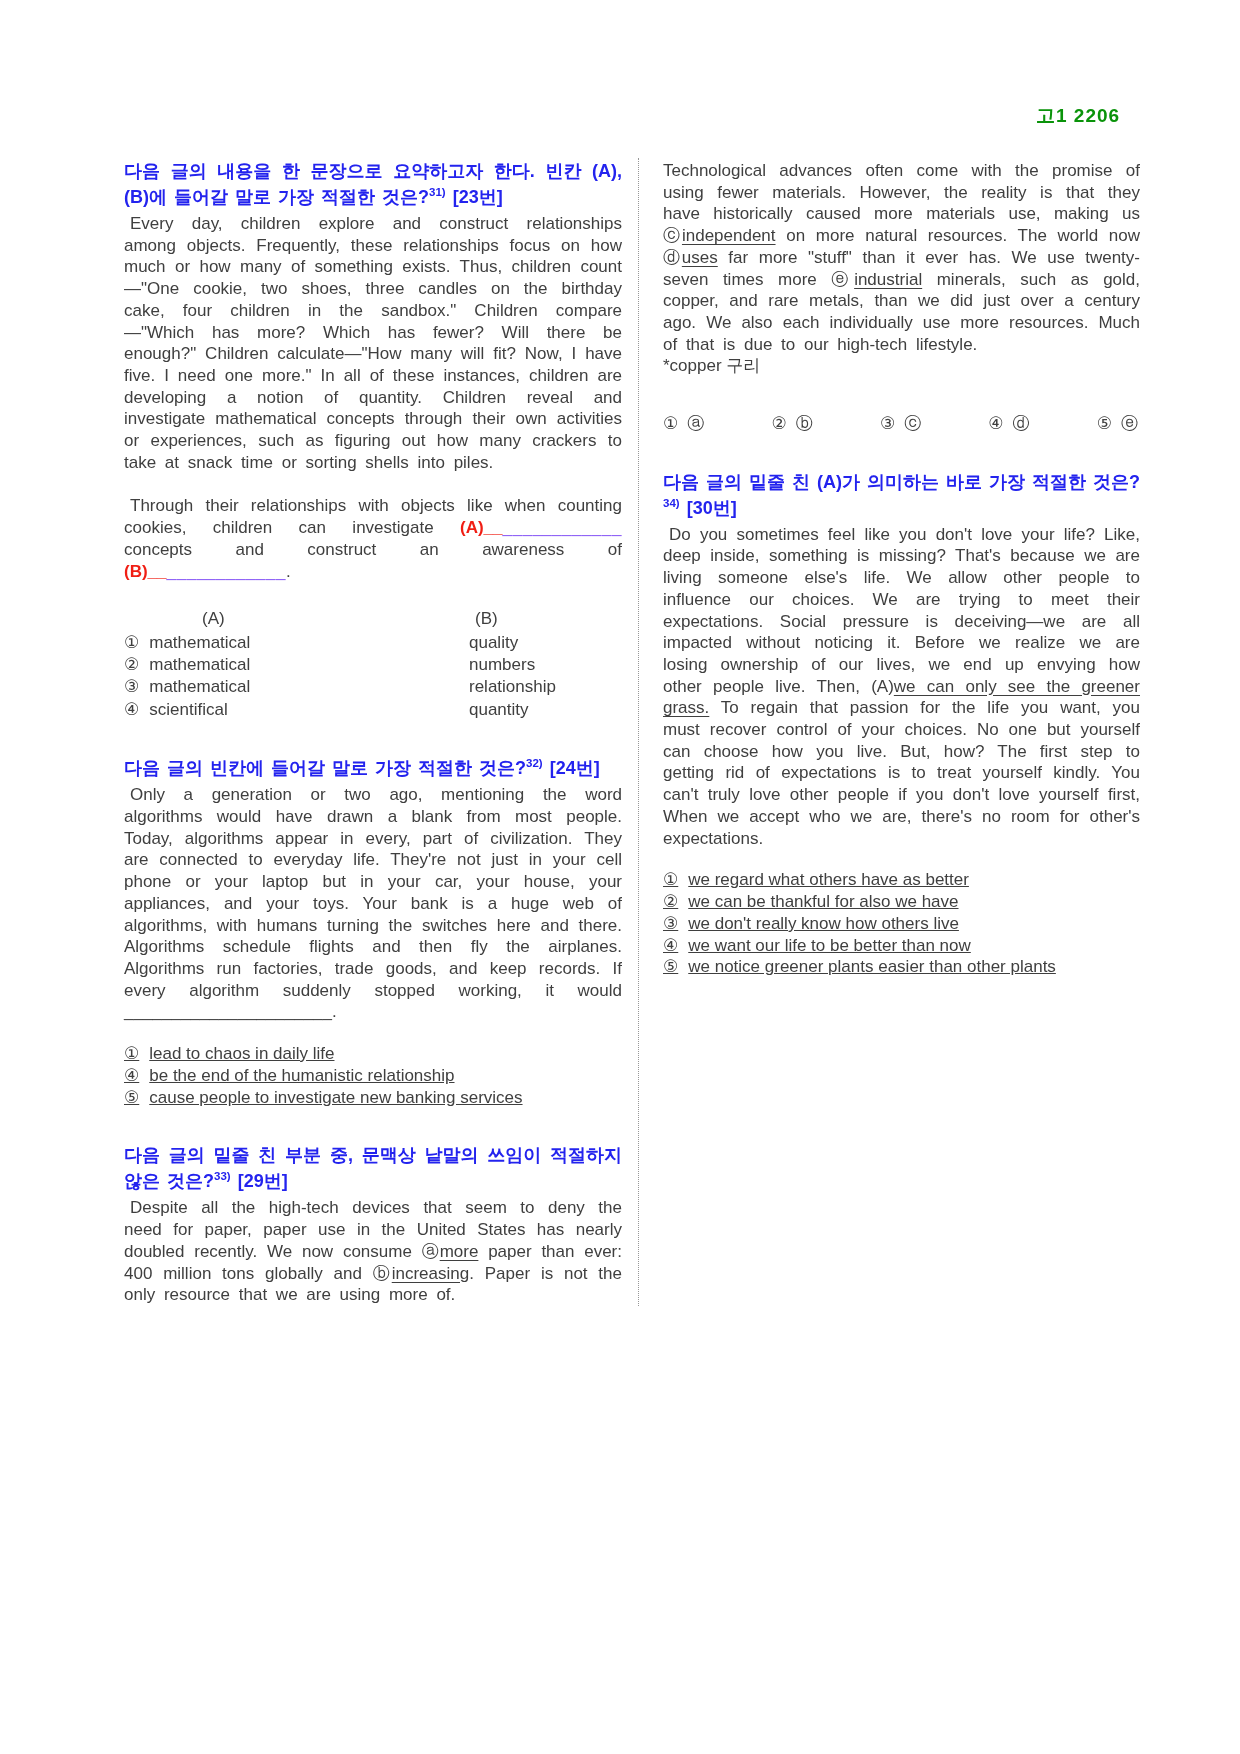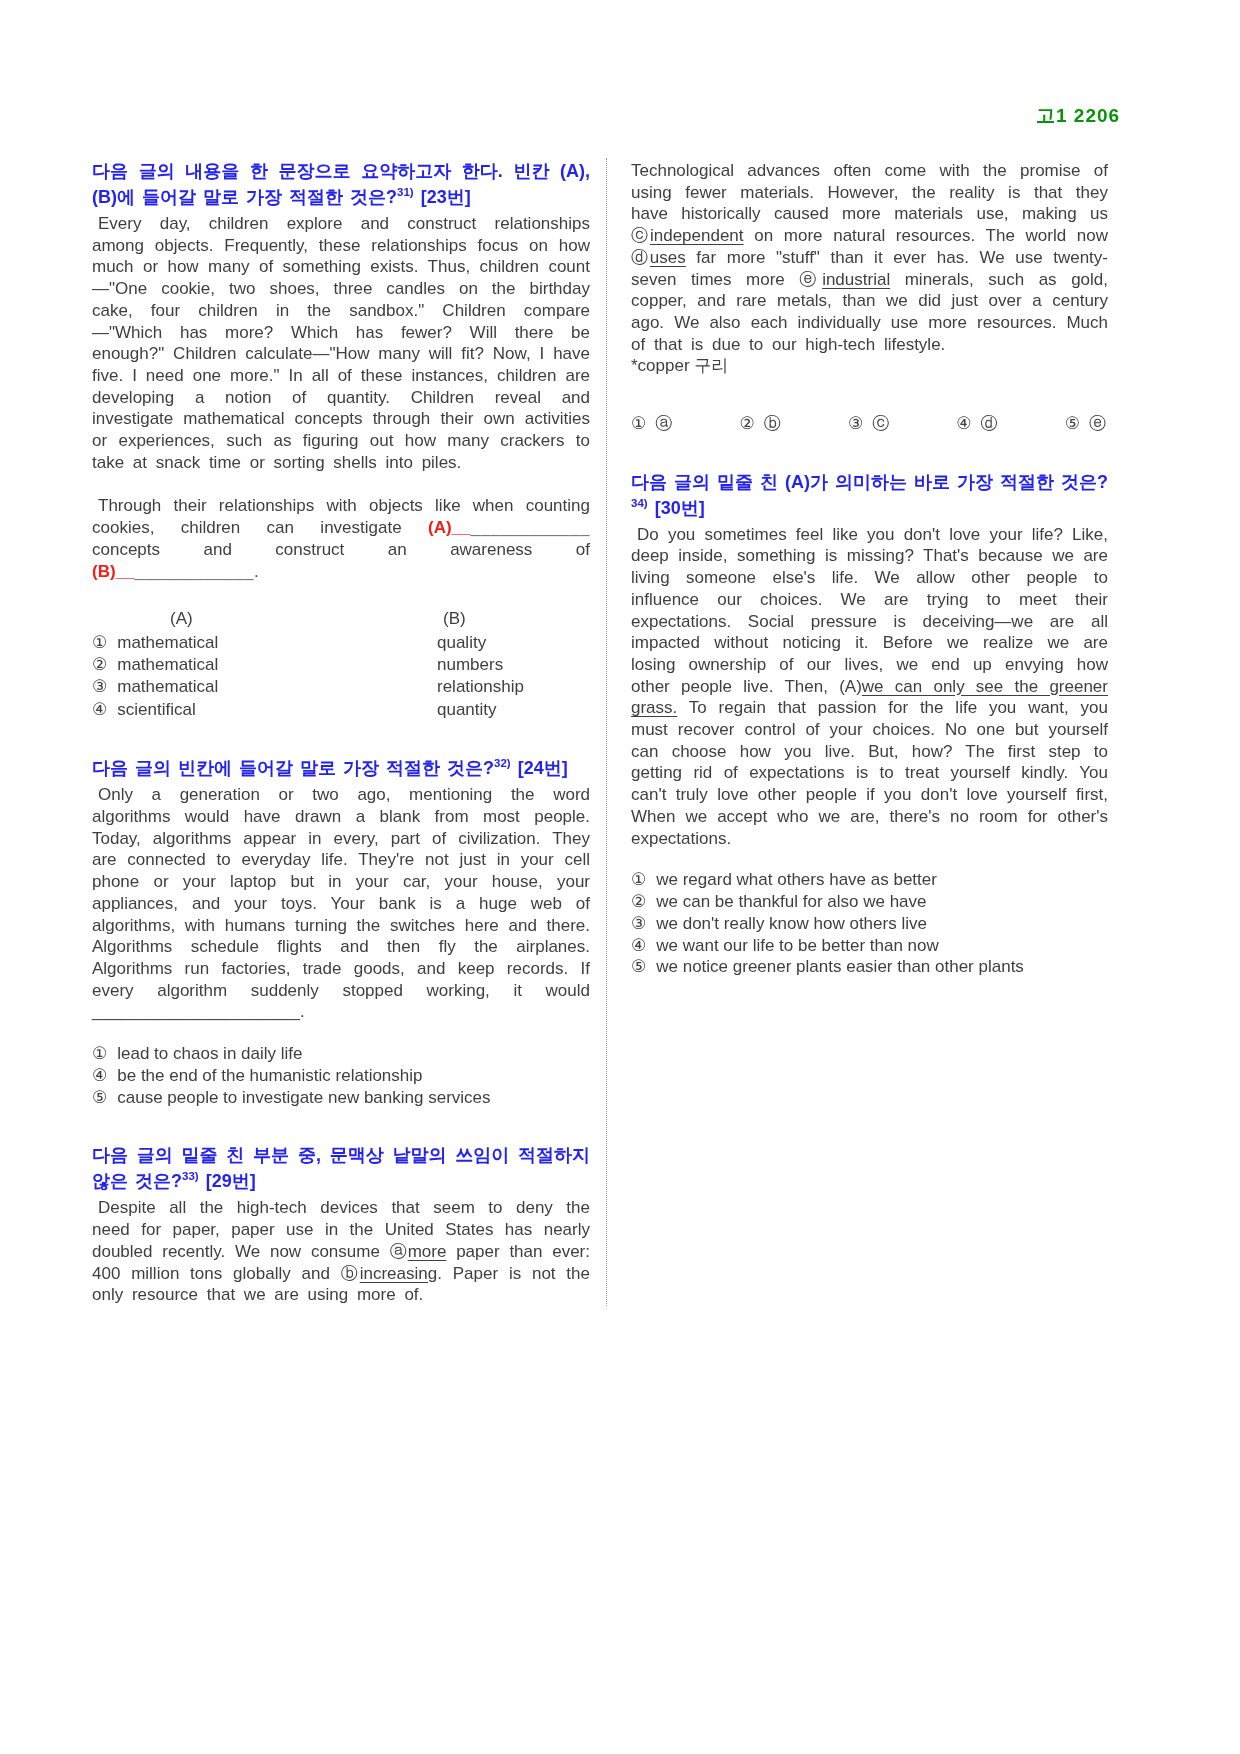--- a/index.html
+++ b/index.html
@@ -9,21 +9,21 @@
     color: #3f3f3f;
   }
   .page { position: relative; width: 1240px; height: 1754px; overflow: hidden; background: #fff; border-radius: 8px; }
 
   .page-label {
     position: absolute; top: 103px; left: 1036px;
     color: #0a930a; font-weight: bold; font-size: 19px; letter-spacing: 1px;
     white-space: nowrap;
   }
 
-  .columns { position: absolute; top: 158px; left: 92px; display: flex; align-items: stretch; }
+  .columns { position: absolute; top: 158px; left: 124px; display: flex; align-items: stretch; }
   .col-left  { width: 498px; }
   .divider   { width: 0; border-left: 1px dotted #979797; margin-left: 16px; margin-right: 24px; }
   .col-right { width: 477px; }
 
   .section { margin-top: 34px; }
   .section:first-child { margin-top: 0; }
 
   .q-header {
     margin: 0 0 3px 0;
     color: #2323ee; font-weight: bold; font-size: 18px; line-height: 26px;
@@ -34,33 +34,33 @@
   .passage {
     margin: 2px 0 0 0;
     font-size: 17px; line-height: 21.7px;
     text-align: justify; word-spacing: 4px;
     text-indent: 6px;
   }
   .no-indent { text-indent: 0; }
   .summary { margin-top: 22px; }
 
   .red { color: #f01e14; font-weight: bold; }
-  .blank { color: #737373; letter-spacing: 0.5px; }
+  .blank { color: #8b5cf6; letter-spacing: 0.5px; }
   .ul { text-decoration: underline; text-underline-offset: 3px; }
   .circ { text-decoration: none; }
 
   .pair-table { margin-top: 26px; font-size: 17px; }
   .pair-row { display: grid; grid-template-columns: 345px 1fr; line-height: 22.4px; }
   .pair-head { margin-bottom: 1px; }
   .pa-head { padding-left: 78px; }
   .pb-head { padding-left: 6px; }
   .onum { margin-right: 10px; }
 
   .options-list { margin: 20px 0 0 0; padding: 0; list-style: none; font-size: 17px; }
-  .options-list li { padding-left: 31px; text-indent: -31px; line-height: 21.8px; }
+  .options-list li { padding-left: 31px; text-indent: -31px; line-height: 21.8px; text-decoration: underline; }
 
   .footnote-line { margin: 0; font-size: 17px; line-height: 21.7px; }
 
   .letter-options {
     display: flex; justify-content: space-between;
     margin-top: 36px; padding-right: 2px; font-size: 17px; line-height: 21.7px;
   }
   .letter-options .lpair .onum { margin-right: 9px; }
 
   .mt-q30 { }

